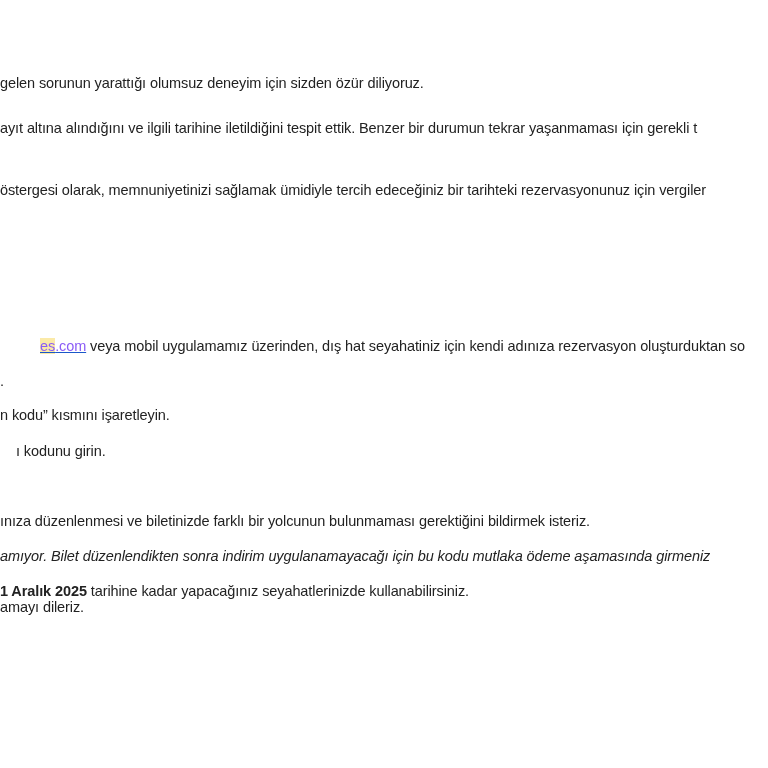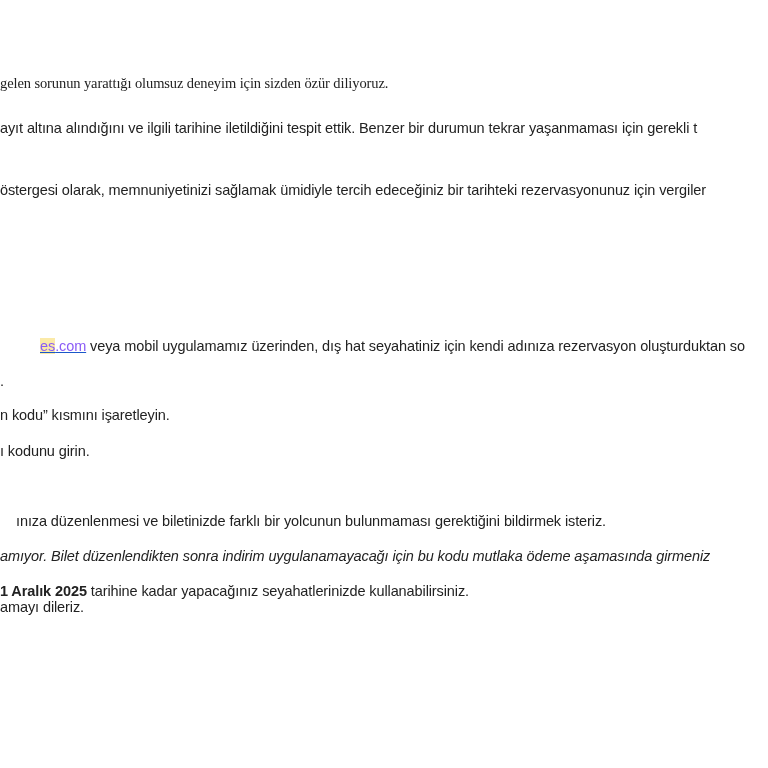--- a/index.html
+++ b/index.html
@@ -32,37 +32,37 @@
       text-decoration-color: #1a57c9;
       padding-left: 40px;
     }
     b { font-weight: bold; }
   </style>
 </head>
 <body>
 
 <div>
 
-  <div class="line" style="top:74px;font-family:Liberation Serif, serif;">gelen sorunun yarattığı olumsuz deneyim için sizden özür diliyoruz.</div>
+  <div class="line" style="top:74px;">gelen sorunun yarattığı olumsuz deneyim için sizden özür diliyoruz.</div>
 
   <div class="line" style="top:119px;">ayıt altına alındığını ve ilgili tarihine iletildiğini tespit ettik. Benzer bir durumun tekrar yaşanmaması için gerekli t</div>
 
   <div class="line" style="top:181px;">östergesi olarak, memnuniyetinizi sağlamak ümidiyle tercih edeceğiniz bir tarihteki rezervasyonunuz için vergiler</div>
 
   <div class="line" style="top:337px;">
     <a class="link" href="#"><span class="hl">es</span><span>.com</span></a><span> veya mobil uygulamamız üzerinden, dış hat seyahatiniz için kendi adınıza rezervasyon oluşturduktan so</span>
   </div>
 
   <div class="line" style="top:372px;">.</div>
 
   <div class="line" style="top:406px;">n kodu” kısmını işaretleyin.</div>
 
-  <div class="line" style="top:442px;">ı kodunu girin.</div>
+  <div class="line" style="top:442px;padding-left:16px;">ı kodunu girin.</div>
 
-  <div class="line" style="top:512px;padding-left:16px;">ınıza düzenlenmesi ve biletinizde farklı bir yolcunun bulunmaması gerektiğini bildirmek isteriz.</div>
+  <div class="line" style="top:512px;">ınıza düzenlenmesi ve biletinizde farklı bir yolcunun bulunmaması gerektiğini bildirmek isteriz.</div>
 
   <div class="line" style="top:547px;font-style:italic;">amıyor. Bilet düzenlendikten sonra indirim uygulanamayacağı için bu kodu mutlaka ödeme aşamasında girmeniz</div>
 
   <div class="line" style="top:582px;">
     <b>1 Aralık 2025</b><span> tarihine kadar yapacağınız seyahatlerinizde kullanabilirsiniz.</span>
   </div>
 
   <div class="line" style="top:598px;">amayı dileriz.</div>
 
 </div>

